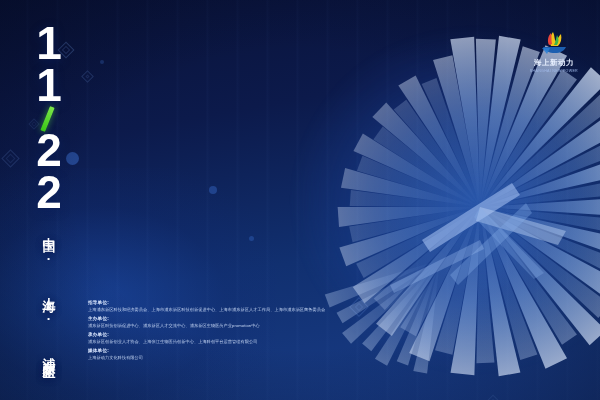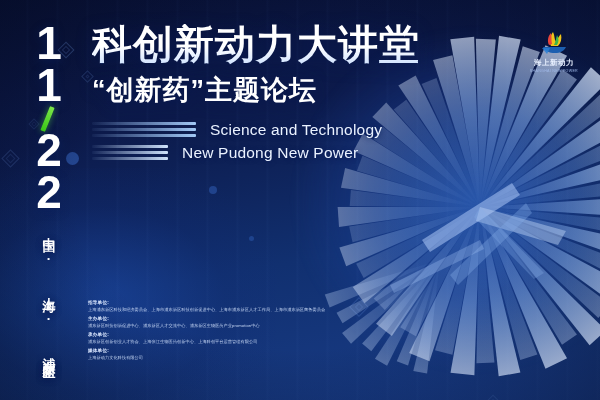--- a/index.html
+++ b/index.html
@@ -226,40 +226,20 @@
     <div class="dnum">1</div>
     <div class="dnum">1</div>
     <div class="dslash">
         <i></i>
       </div>
     <div class="dnum">2</div>
     <div class="dnum">2</div>
     <div class="loc">中国 · 上海 · 浦东新区</div>
   </div>
 
-  <div class="head">
-    <div class="h1">科创新动力大讲堂</div>
-    <div class="h2">“创新药”主题论坛</div>
-    <div class="enrow">
-      <div class="bars">
-          <span></span>
-          <span></span>
-          <span></span>
-        </div>
-      <div class="en">Science and Technology</div>
-    </div>
-    <div class="enrow2">
-      <div class="bars b2">
-          <span></span>
-          <span></span>
-          <span></span>
-        </div>
-      <div class="en">New Pudong New Power</div>
-    </div>
-  </div>
 
   <div class="logos">
     <div class="logo">
       <div class="mark">
         <svg width="30" height="26" viewBox="0 0 30 26" xmlns="http://www.w3.org/2000/svg">
           <path d="M14 2 C16 6,15 9,17 12 C19 8,20 6,22 4 C23 9,22 13,19 16 L12 16 C10 12,11 6,14 2 Z" fill="#f0c419"></path>
           <path d="M12 3 C13 7,12 10,13 14 L10 15 C8 11,9 6,12 3 Z" fill="#e8453c"></path>
           <path d="M18 5 C20 8,20 12,18 15 L15 15 C17 11,17 8,18 5 Z" fill="#3bb54a"></path>
           <path d="M4 17 L27 17 C25 21,21 23,16 23 C10 23,6 21,4 17 Z" fill="#1d5fb0"></path>
           <path d="M3 18 L11 18 L8 24 Z" fill="#2a7fd4" opacity="0.85"></path>

